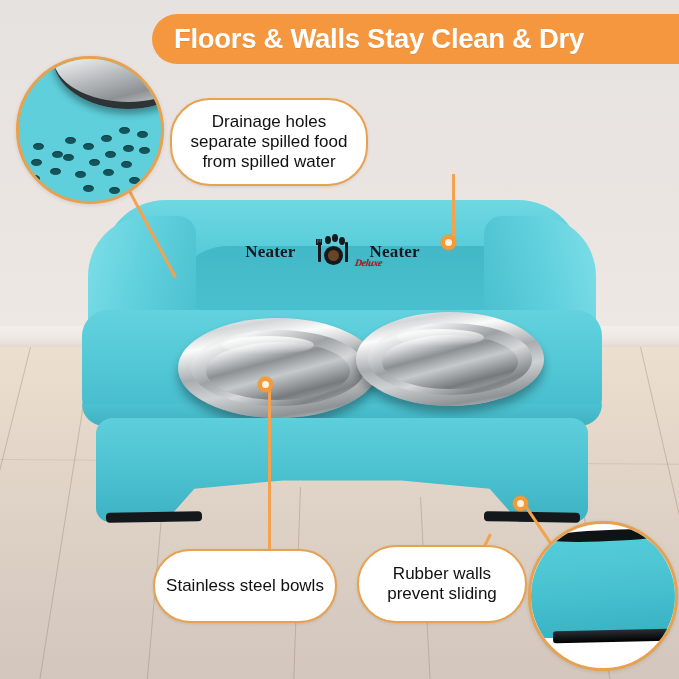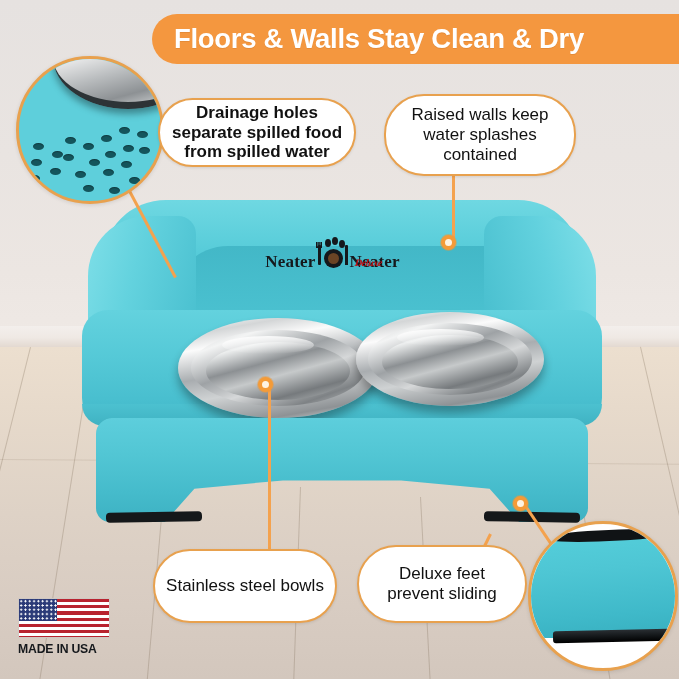--- a/index.html
+++ b/index.html
@@ -50,21 +50,21 @@
     border-radius:40px;
     display:flex; align-items:center; justify-content:center;
     text-align:center;
     color:#111111;
     font-size:17px;
     line-height:1.17;
     padding:6px 10px;
     box-shadow:0 1px 3px rgba(0,0,0,.10);
     z-index:40;
   }
-  #callout-drainage { left:158px; top:98px;  width:198px; height:69px;font-weight:bold; }
+  #callout-drainage { left:170px; top:98px;  width:198px; height:88px; }
   #callout-walls    { left:384px; top:94px;  width:192px; height:82px; }
   #callout-bowls    { left:153px; top:549px; width:184px; height:74px; }
   #callout-feet     { left:357px; top:545px; width:170px; height:78px; }
 
   
   .conn { position:absolute; background:#f4a24e; transform-origin:top center; z-index:20; }
   .dot {
     position:absolute; width:15px; height:15px; border-radius:50%;
     background:#fdf3e2; border:4px solid #f49b38; z-index:30;
     box-shadow:0 0 0 1px rgba(230,150,60,.45);
@@ -182,21 +182,21 @@
     position:absolute; left:22%; top:18%; width:46%; height:18%;
     border-radius:50%;
     background:linear-gradient(180deg,rgba(255,255,255,.85),rgba(255,255,255,0));
   }
   #bowl-left  { left:118px; top:128px; width:200px; height:100px; }
   #bowl-right { left:296px; top:122px; width:188px; height:94px; }
 
   
   #logo {
     position:absolute; left:185px; top:42px; width:175px; height:40px;
-    display:flex; align-items:flex-end; justify-content:center; gap:0;
+    display:flex; align-items:center; justify-content:center; gap:20px;
     z-index:14;
   }
   .logo-word {
     font-family:"Liberation Serif", serif;
     font-size:17px; font-weight:bold; color:#15181c; letter-spacing:.2px;
   }
   .logo-mark { position:relative; width:34px; height:34px; }
   .paw-pad {
     position:absolute; left:8px; top:11px; width:19px; height:19px;
     border-radius:50%; background:#15181c;
@@ -352,32 +352,21 @@
     <span class="foot-rubber"></span>
   </div>
 
   <div class="header-pill">
     <span class="header-title">Floors &amp; Walls Stay Clean &amp; Dry</span>
   </div>
 
   <div class="callout" id="callout-drainage">
     <span>Drainage holes separate spilled food from spilled water</span>
   </div>
-  <div class="callout" id="callout-walls">
-    <span>Raised walls keep water splashes contained</span>
-  </div>
   <div class="callout" id="callout-bowls">
     <span>Stainless steel bowls</span>
   </div>
   <div class="callout" id="callout-feet">
-    <span>Deluxe feet prevent sliding</span>
-  </div>
-
-  <div id="made-in-usa">
-    <div class="flag">
-      <span class="canton">
-        <span class="stars"></span>
-      </span>
-    </div>
-    <div class="usa-text">MADE IN USA</div>
-  </div>
+    <span>Rubber walls prevent sliding</span>
+  </div>
+
 
 </div>
 
 </body></html>

